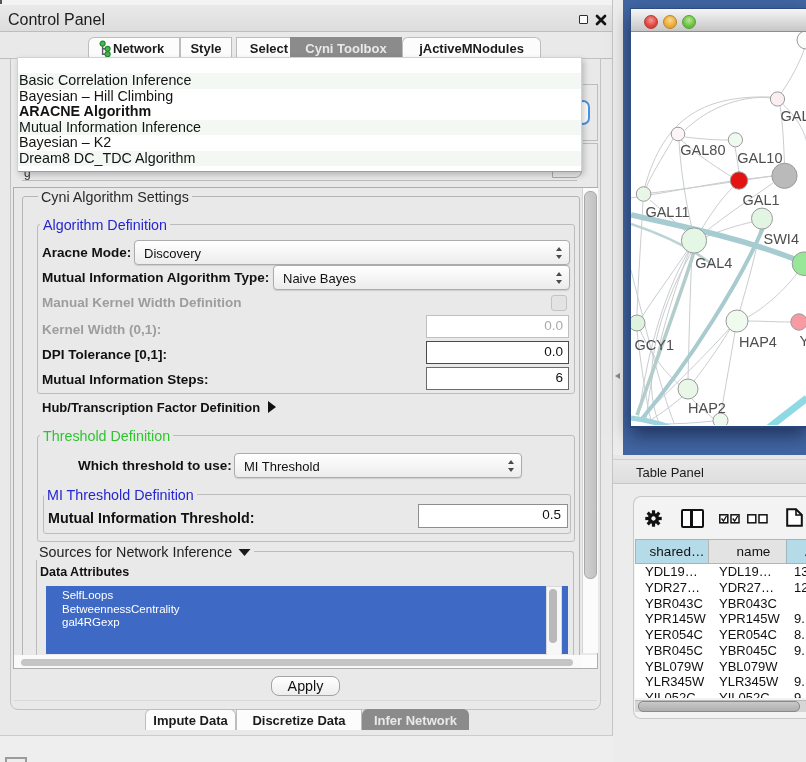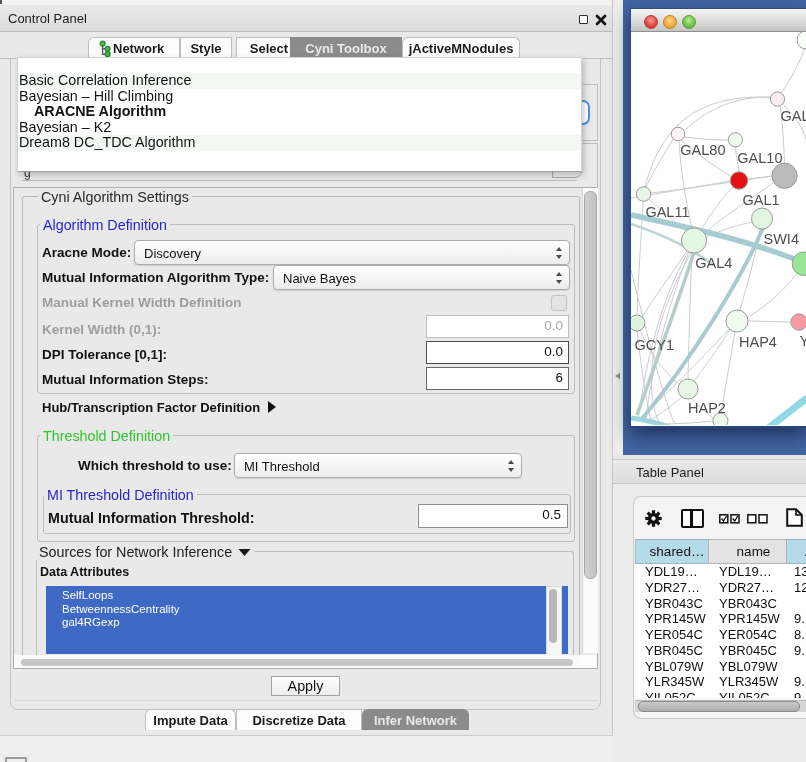--- a/index.html
+++ b/index.html
@@ -19,21 +19,21 @@
 .tab{position:absolute;height:21px;background:#fcfcfc;border:1px solid #bdbdbd;border-bottom:none;border-radius:6px 6px 0 0;font-size:13px;font-weight:bold;color:#1b1b1b;text-align:center;line-height:21px;box-sizing:border-box}
 .tab.sel{background:#8b8b8b;color:#e9e9e9;border-color:#8b8b8b}
 </style>
 </head>
 <body>
 
 <div class="abs" style="left:0;top:0;width:613px;height:5px;background:#f3f3f3"></div>
 <div class="abs" style="left:0;top:0;width:2px;height:4px;background:#555"></div>
 
 <div class="abs" style="left:0;top:5px;width:613px;height:26px;background:linear-gradient(#e9e9e9,#dddddd);border-bottom:1px solid #bdbdbd">
-  <div class="abs" style="left:8px;top:6px;font-size:13px;color:#1c1c1c">Control Panel</div>
+  <div class="abs" style="left:8px;top:6px;font-size:16px;color:#1c1c1c">Control Panel</div>
 
   <div class="abs" style="left:579px;top:9.5px;width:7px;height:7px;border:1.7px solid #2e2e2e;border-radius:1px;background:#fbfbfb"></div>
   <svg class="abs" style="left:595px;top:9px" width="12" height="12" viewBox="0 0 12 12">
       <path d="M2 2 L10 10 M10 2 L2 10" stroke="#141414" stroke-width="2.7" stroke-linecap="round"></path>
     </svg>
 </div>
 
 <div class="abs" style="left:0;top:32px;width:613px;height:704px;background:#e9e9e9"></div>
 <div class="abs" style="left:612px;top:0;width:1px;height:736px;background:#c4c4c4"></div>
 
@@ -42,21 +42,21 @@
     <path d="M6.6 5 L6.6 14.2 L9.4 14.2 M6.6 8.8 L9.4 8.8" fill="none" stroke="#5c5c6e" stroke-width="1.4"></path>
     <circle cx="6.6" cy="3.6" r="2.5" fill="#52b152" stroke="#1f8c2f" stroke-width="1.2"></circle>
     <circle cx="11.6" cy="8.8" r="2.5" fill="#52b152" stroke="#1f8c2f" stroke-width="1.2"></circle>
     <circle cx="11.6" cy="14.2" r="2.5" fill="#52b152" stroke="#1f8c2f" stroke-width="1.2"></circle>
   </svg>
   <span class="abs" style="left:24px;top:0">Network</span>
   </div>
 <div class="tab" style="left:180px;top:37px;width:52px;border-radius:0">Style</div>
 <div class="tab" style="left:236px;top:37px;width:66px;border-radius:0">Select</div>
 <div class="tab sel" style="left:290px;top:37px;width:112px;border-radius:0">Cyni Toolbox</div>
-<div class="tab" style="left:402px;top:37px;width:118px">jActiveMNodules</div>
+<div class="tab" style="left:402px;top:37px;width:139px">jActiveMNodules</div>
 <div class="abs" style="left:0;top:58px;width:613px;height:1px;background:#bdbdbd"></div>
 
 <div class="abs" style="left:10px;top:58px;width:591px;height:652px;border:1px solid #c2c2c2;border-radius:0 0 8px 8px;background:#e9e9e9;box-sizing:border-box"></div>
 
 <div class="abs" style="left:583px;top:84px;width:14px;height:55px;border-top:1px solid #bdbdbd;border-right:1px solid #bdbdbd;border-bottom:1px solid #bdbdbd"></div>
 <div class="abs" style="left:583px;top:143px;width:14px;height:43px;border-top:1px solid #bdbdbd;border-right:1px solid #bdbdbd;border-bottom:1px solid #bdbdbd"></div>
 <div class="abs" style="left:576px;top:100px;width:10px;height:21px;border:2.8px solid #4b93e2;border-radius:7px;background:#fff"></div>
 <div class="abs" style="left:552px;top:150px;width:28px;height:26px;border:1px solid #ababab;border-radius:0 0 7px 0;background:linear-gradient(#fdfdfd,#e9e9e9)"></div>
 
 <div class="abs" style="left:22px;top:170px;width:555px;height:10px;border-bottom:1px solid #bdbdbd"></div>
@@ -124,35 +124,36 @@
 <div class="abs" style="left:546px;top:586px;width:14px;height:68px;background:#f7f7f7;border:1px solid #dadada"></div>
 <div class="abs" style="left:549px;top:589px;width:8px;height:54px;background:#b9b9b9;border-radius:4px"></div>
 
 <div class="abs" style="left:14px;top:655px;width:568px;height:13px;background:#fafafa"></div>
 <div class="abs" style="left:21px;top:658.5px;width:552px;height:7.5px;background:#c5c5c5;border-radius:4px"></div>
 
 <div class="abs" style="left:582px;top:655px;width:15px;height:13px;background:#fcfcfc"></div>
 
 <div class="abs" style="left:14px;top:700px;width:583px;height:1px;background:#d9d9d9"></div>
 
-<div class="abs" style="left:271px;top:676px;width:67px;height:18px;background:linear-gradient(#ffffff,#ededed);border:1px solid #a3a3a3;border-radius:0;text-align:center;font-size:14.3px;color:#111;line-height:18px">Apply</div>
+<div class="abs" style="left:271px;top:676px;width:67px;height:18px;background:linear-gradient(#ffffff,#ededed);border:1px solid #a3a3a3;border-radius:8px;text-align:center;font-size:14.3px;color:#111;line-height:18px">Apply</div>
 
 <div class="tab" style="left:145px;top:709px;width:91px">Impute Data</div>
 <div class="tab" style="left:236px;top:709px;width:126px;border-radius:0">Discretize Data</div>
 <div class="tab sel" style="left:362px;top:709px;width:107px">Infer Network</div>
 
 <div class="abs" style="left:0;top:735px;width:613px;height:1px;background:#cccccc"></div>
 <div class="abs" style="left:0;top:736px;width:613px;height:26px;background:#eeeeee"></div>
 <div class="abs" style="left:5px;top:757px;width:18px;height:10px;border:2px solid #9b9b9b;background:#ededed"></div>
 
 <div class="abs" style="left:17px;top:57px;width:563px;height:113px;background:#ffffff;border:1px solid #d2d2d2;border-bottom:1px solid #9f9f9f;border-radius:0 0 2px 2px;box-shadow:2px 3px 6px rgba(0,0,0,0.22)">
   <div class="abs" style="left:0;top:15px;width:100%;font-size:14.3px;color:#141414;line-height:15.5px">
     <div style="padding-left:1px;background:#f4f8f4">Basic Correlation Inference</div>
     <div style="padding-left:1px">Bayesian – Hill Climbing</div>
-    <div style="padding-left:16px" class="b">ARACNE Algorithm</div>
+    <div style="padding-left:1px" class="b">ARACNE Algorithm</div>
+    <div style="padding-left:1px;background:#f4f8f4">Mutual Information Inference</div>
     <div style="padding-left:1px">Bayesian – K2</div>
     <div style="padding-left:1px;background:#f4f8f4">Dream8 DC_TDC Algorithm</div>
   </div>
 </div>
 
 <div class="abs" style="left:613px;top:0;width:10px;height:455px;background:#ededed"></div>
 <div class="abs" style="left:623px;top:0;width:183px;height:455px;background:#4166a3"></div>
 
 <div class="abs" style="left:615px;top:373px;width:5px;height:6px;background:#8a8a8a;clip-path:polygon(100% 0,0 50%,100% 100%)"></div>
 

